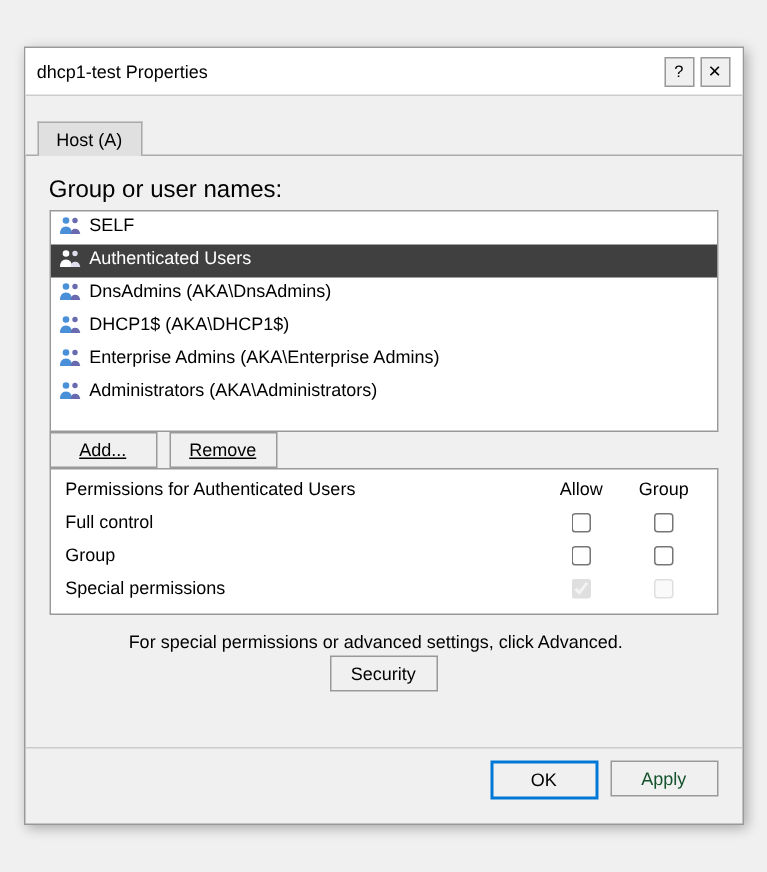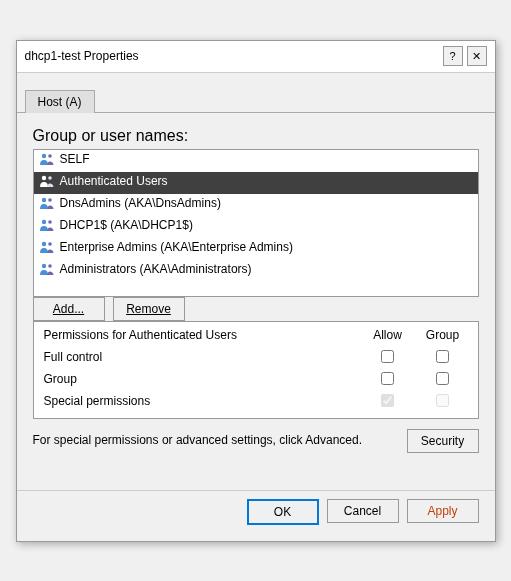--- a/index.html
+++ b/index.html
@@ -120,21 +120,21 @@
     .btn {
       min-width: 72px;
       height: 24px;
       border: 1px solid #999;
       background: #f0f0f0;
       font-size: 12px;
       cursor: pointer;
       padding: 0 10px;
     }
     .btn:disabled {
-      color: #c2410c;
+      color: #14532d;
       cursor: default;
     }
     .permissions-box {
       border: 1px solid #999;
       background: #fff;
       padding: 6px 10px;
       margin-bottom: 10px;
     }
     .permissions-header {
       display: flex;
@@ -182,20 +182,21 @@
     input[type="checkbox"]:disabled {
       cursor: default;
       opacity: 0.7;
     }
     .advanced-row {
       display: flex;
       align-items: center;
       justify-content: space-between;
       margin-bottom: 25px;
       font-size: 12px;
+      flex-direction: column;
     }
     .advanced-text {
       flex: 1;
       padding-right: 10px;
       line-height: 1.4;
     }
     .bottom-buttons {
       display: flex;
       justify-content: flex-end;
       gap: 8px;
@@ -355,16 +356,15 @@
     </div>
 
     <div class="advanced-row">
       <span class="advanced-text">For special permissions or advanced settings, click Advanced.</span>
       <button class="btn">Security</button>
     </div>
   </div>
 
   <div class="bottom-buttons">
     <button class="btn-ok">OK</button>
-    <button class="btn">Cancel</button>
     <button class="btn" disabled="">Apply</button>
   </div>
 </div>
 
 </body></html>

